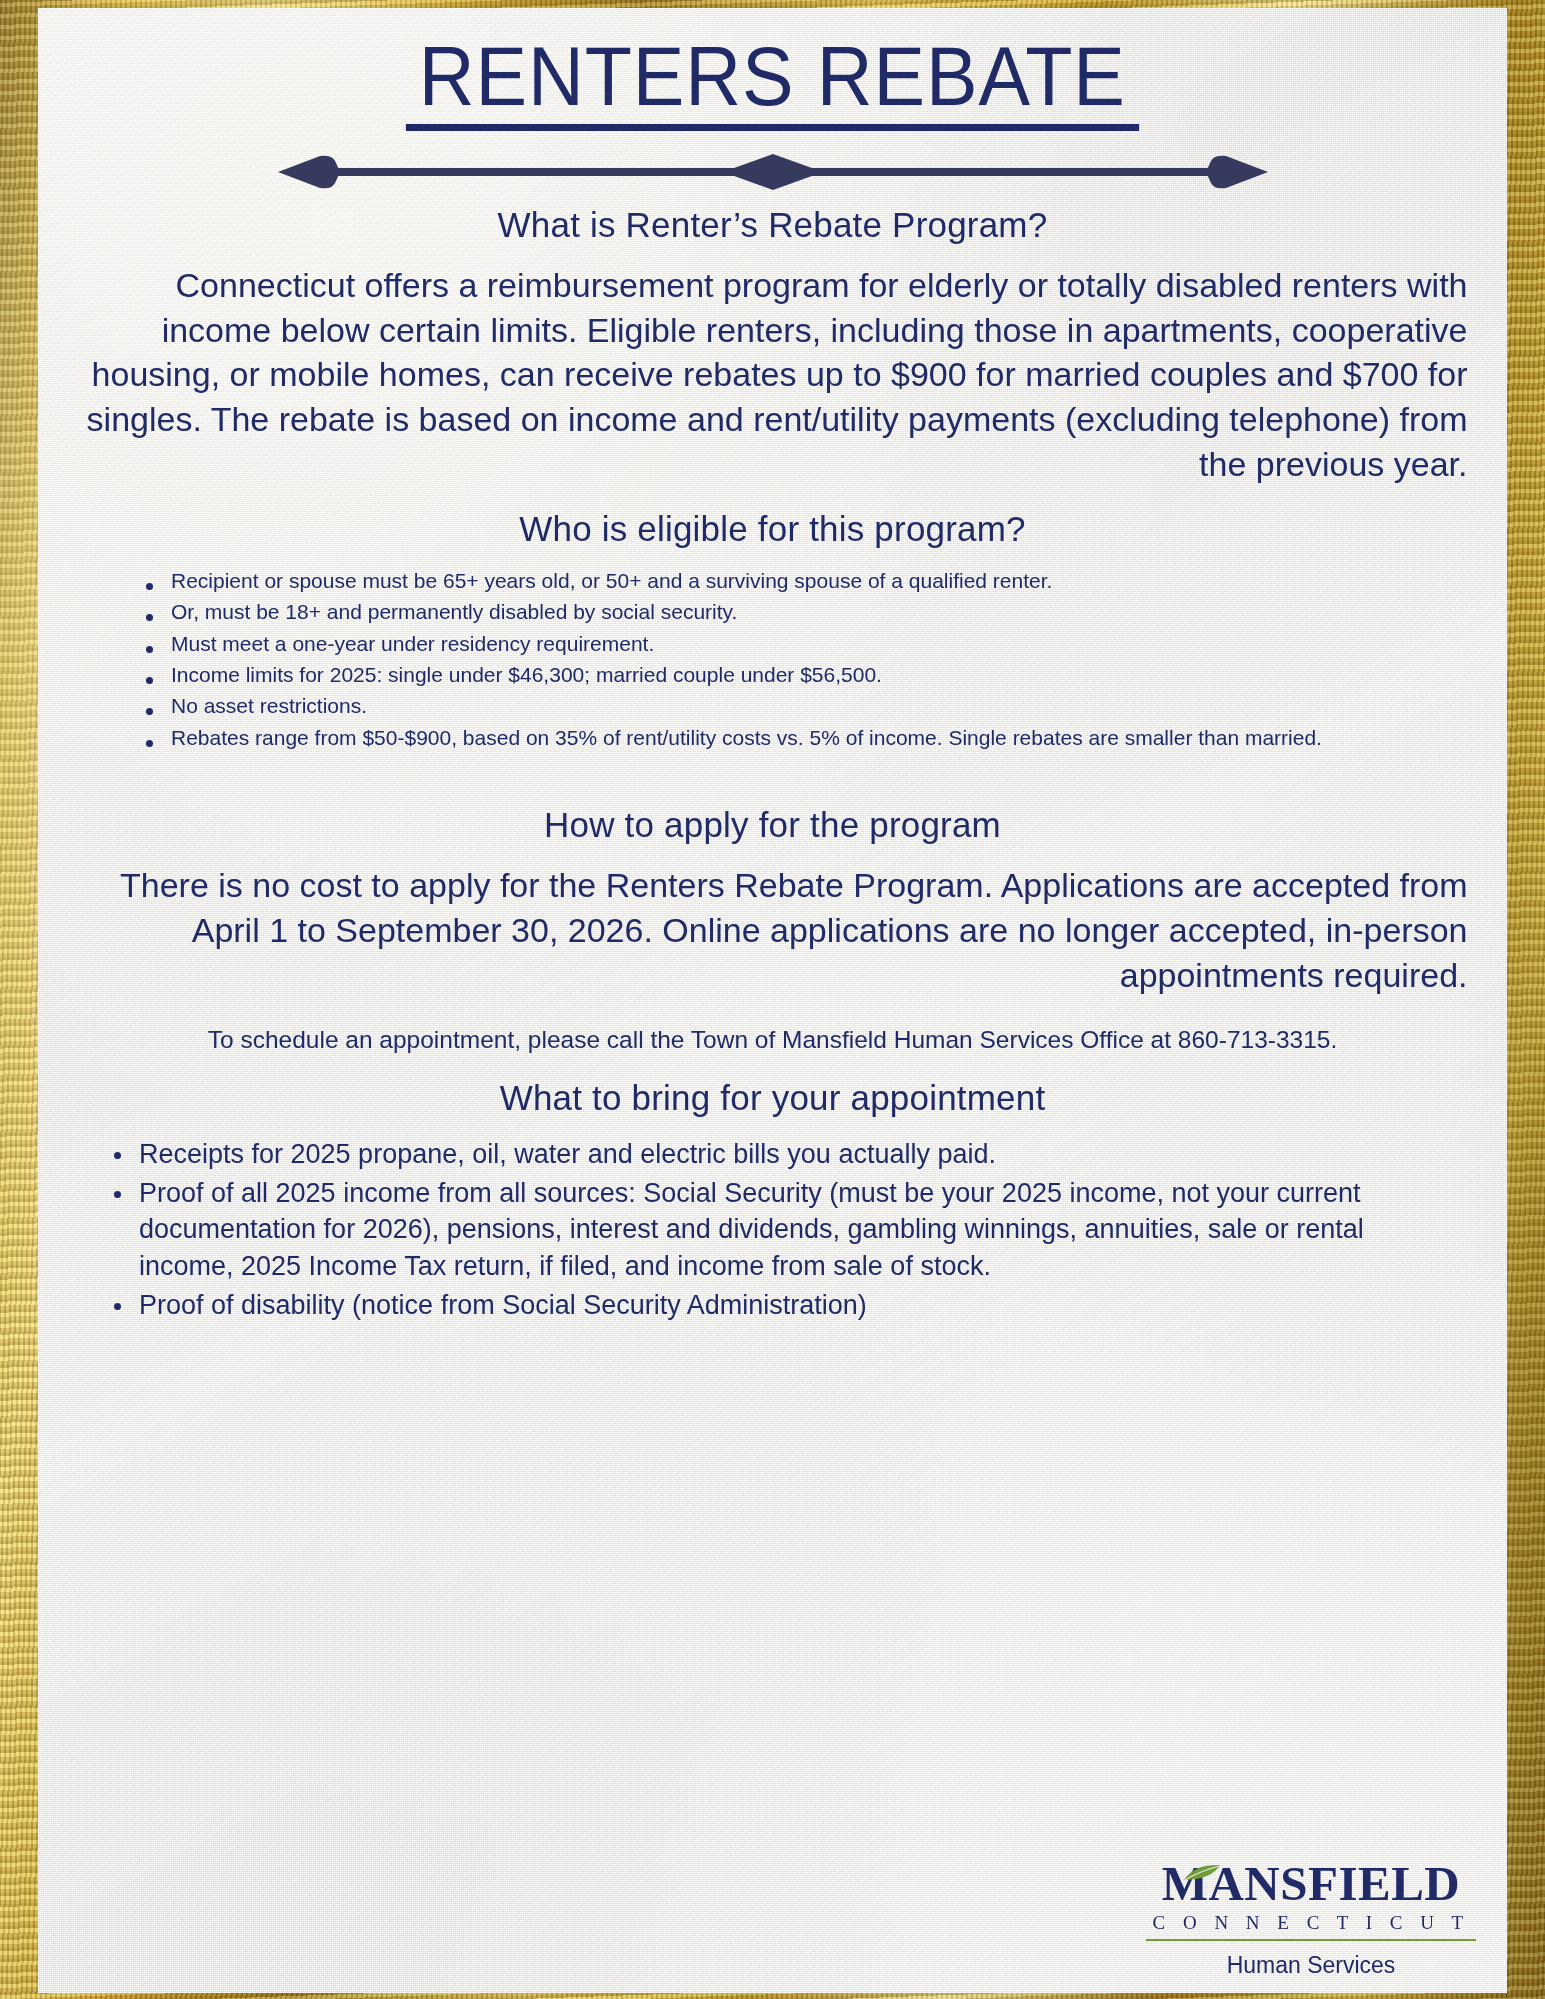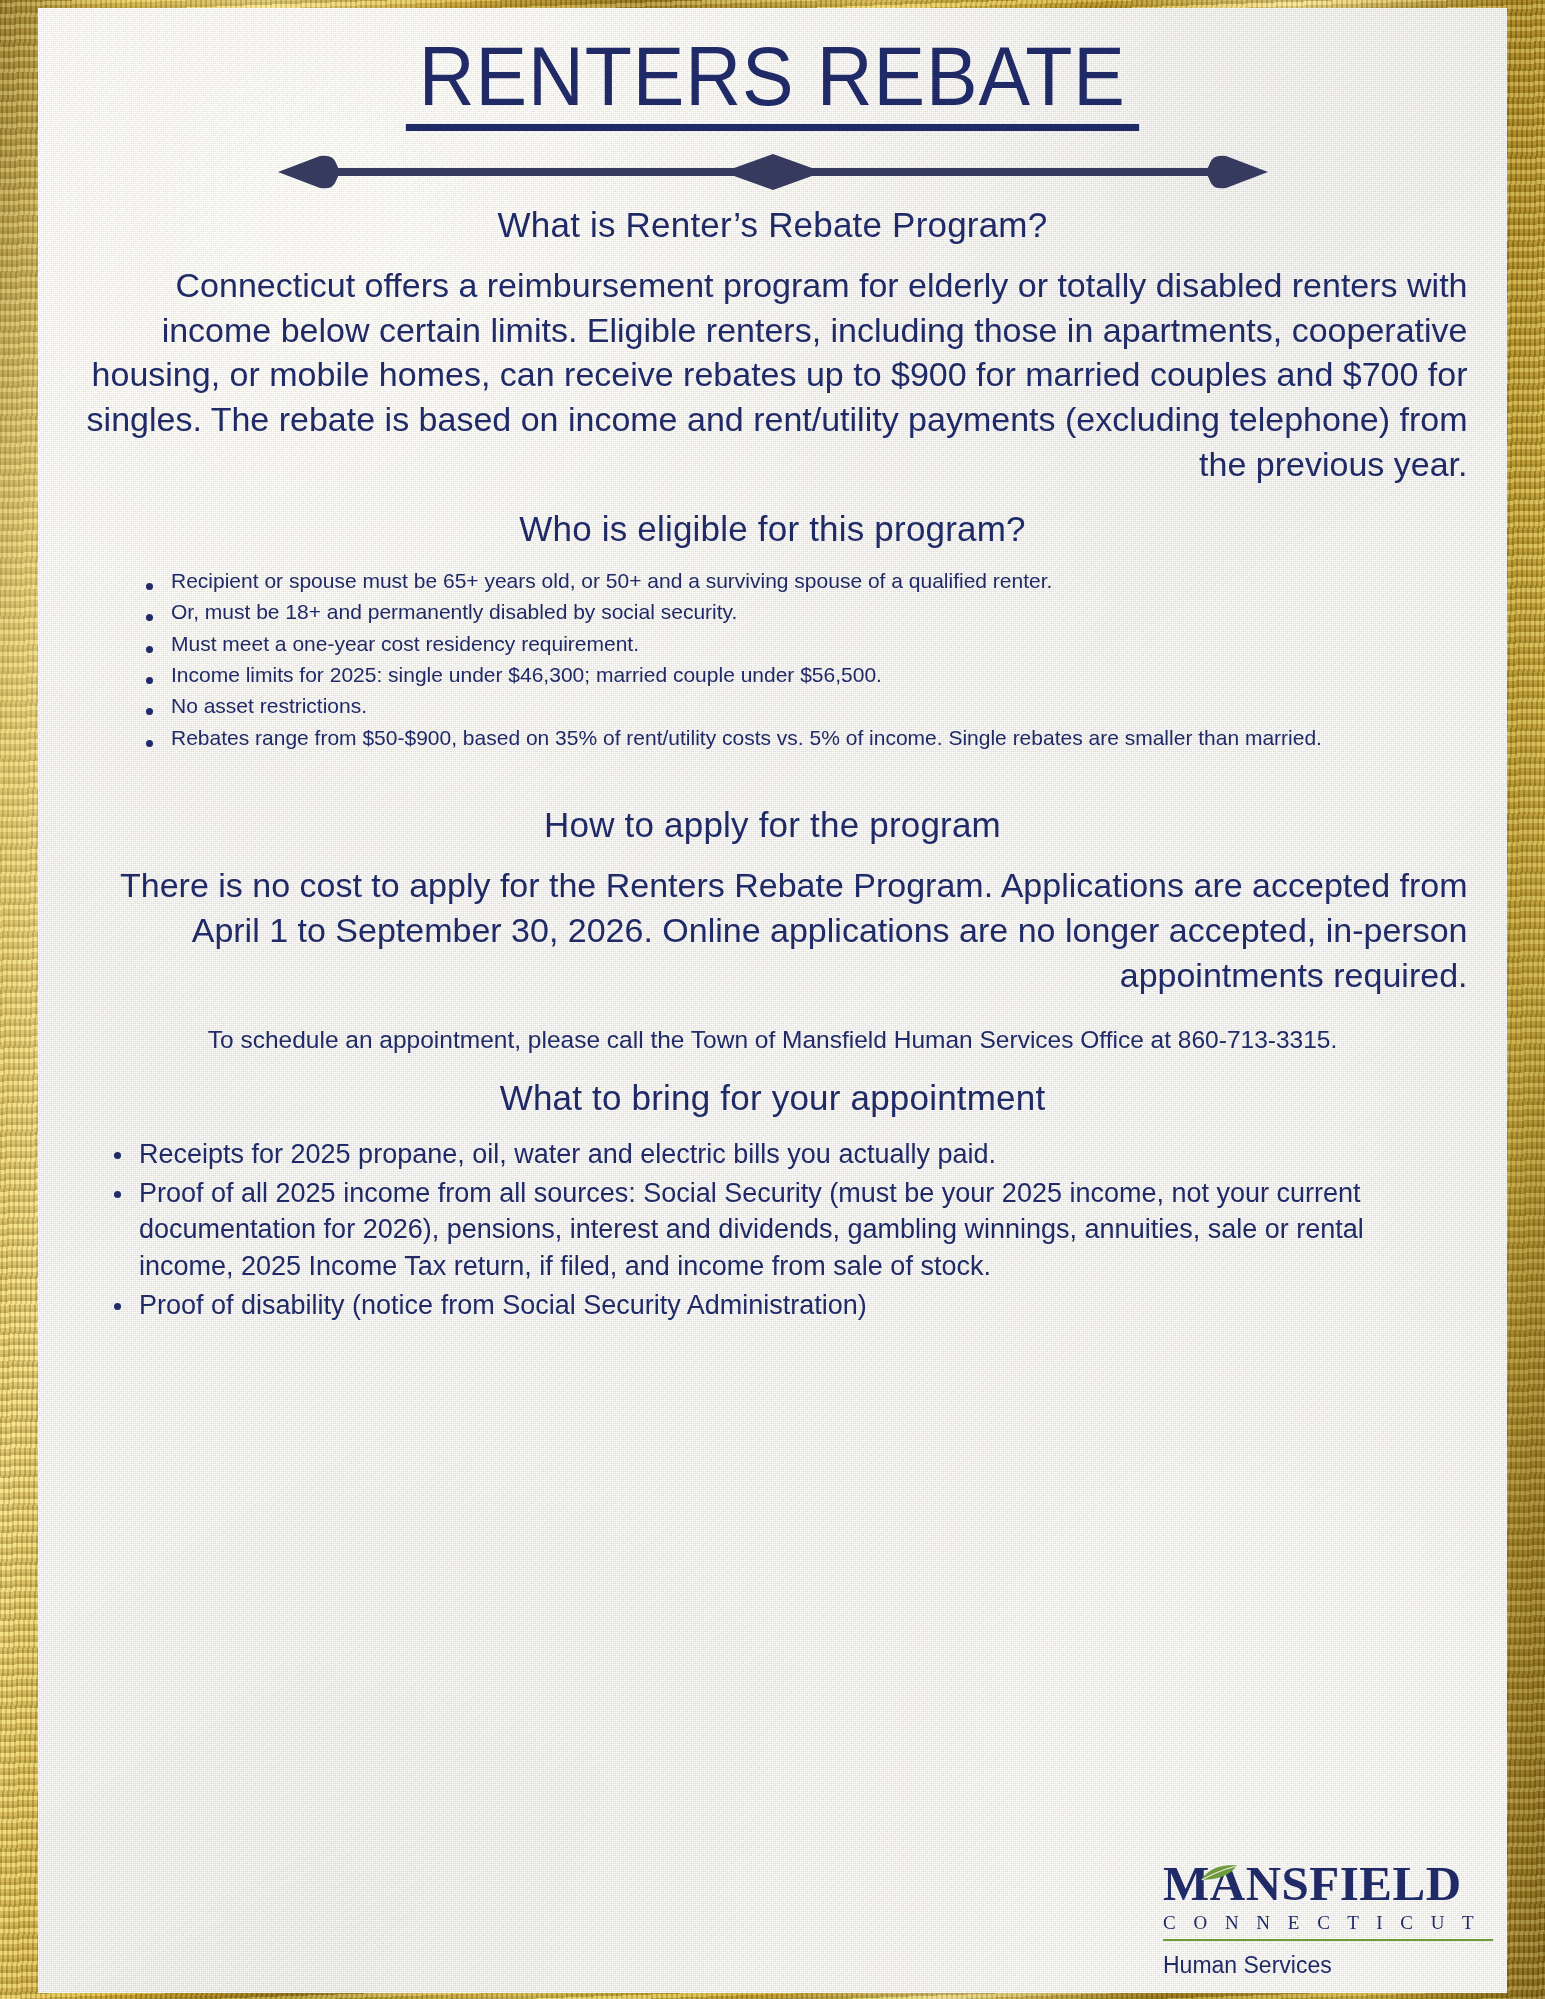--- a/index.html
+++ b/index.html
@@ -127,24 +127,24 @@
     width:7px; height:7px;
     border-radius:50%;
     background:#1f2a66;
   }
   ul.blist.second{ margin-left:60px; }
   ul.blist.second li{ font-size:27px; }
 
   
   .logo{
     position:absolute;
-    right:14px;
+    right:31px;
     bottom:14px;
     width:330px;
-    text-align:left;
+    text-align:center;
   }
   .logo-main{
     position:relative;
     font-family:"Liberation Serif", serif;
     font-size:49px;
     font-weight:700;
     letter-spacing:.5px;
     color:#1f2a66;
     line-height:1;
   }
@@ -194,21 +194,21 @@
       </svg>
     </div>
 
     <h2 class="section">What is Renter’s Rebate Program?</h2>
     <p class="body">Connecticut offers a reimbursement program for elderly or totally disabled renters with income below certain limits. Eligible renters, including those in apartments, cooperative housing, or mobile homes, can receive rebates up to $900 for married couples and $700 for singles. The rebate is based on income and rent/utility payments (excluding telephone) from the previous year.</p>
 
     <h2 class="section tight">Who is eligible for this program?</h2>
     <ul class="blist">
       <li>Recipient or spouse must be 65+ years old, or 50+ and a surviving spouse of a qualified renter.</li>
       <li>Or, must be 18+ and permanently disabled by social security.</li>
-      <li>Must meet a one-year cost residency requirement.</li>
+      <li>Must meet a one-year under residency requirement.</li>
       <li>Income limits for 2025: single under $46,300; married couple under $56,500.</li>
       <li>No asset restrictions.</li>
       <li>Rebates range from $50-$900, based on 35% of rent/utility costs vs. 5% of income. Single rebates are smaller than married.</li>
     </ul>
 
     <div class="spacer-lg"></div>
 
     <h2 class="section">How to apply for the program</h2>
     <p class="body">There is no cost to apply for the Renters Rebate Program. Applications are accepted from April 1 to September 30, 2026. Online applications are no longer accepted, in-person appointments required.</p>
     <p class="note">To schedule an appointment, please call the Town of Mansfield Human Services Office at 860-713-3315.</p>

